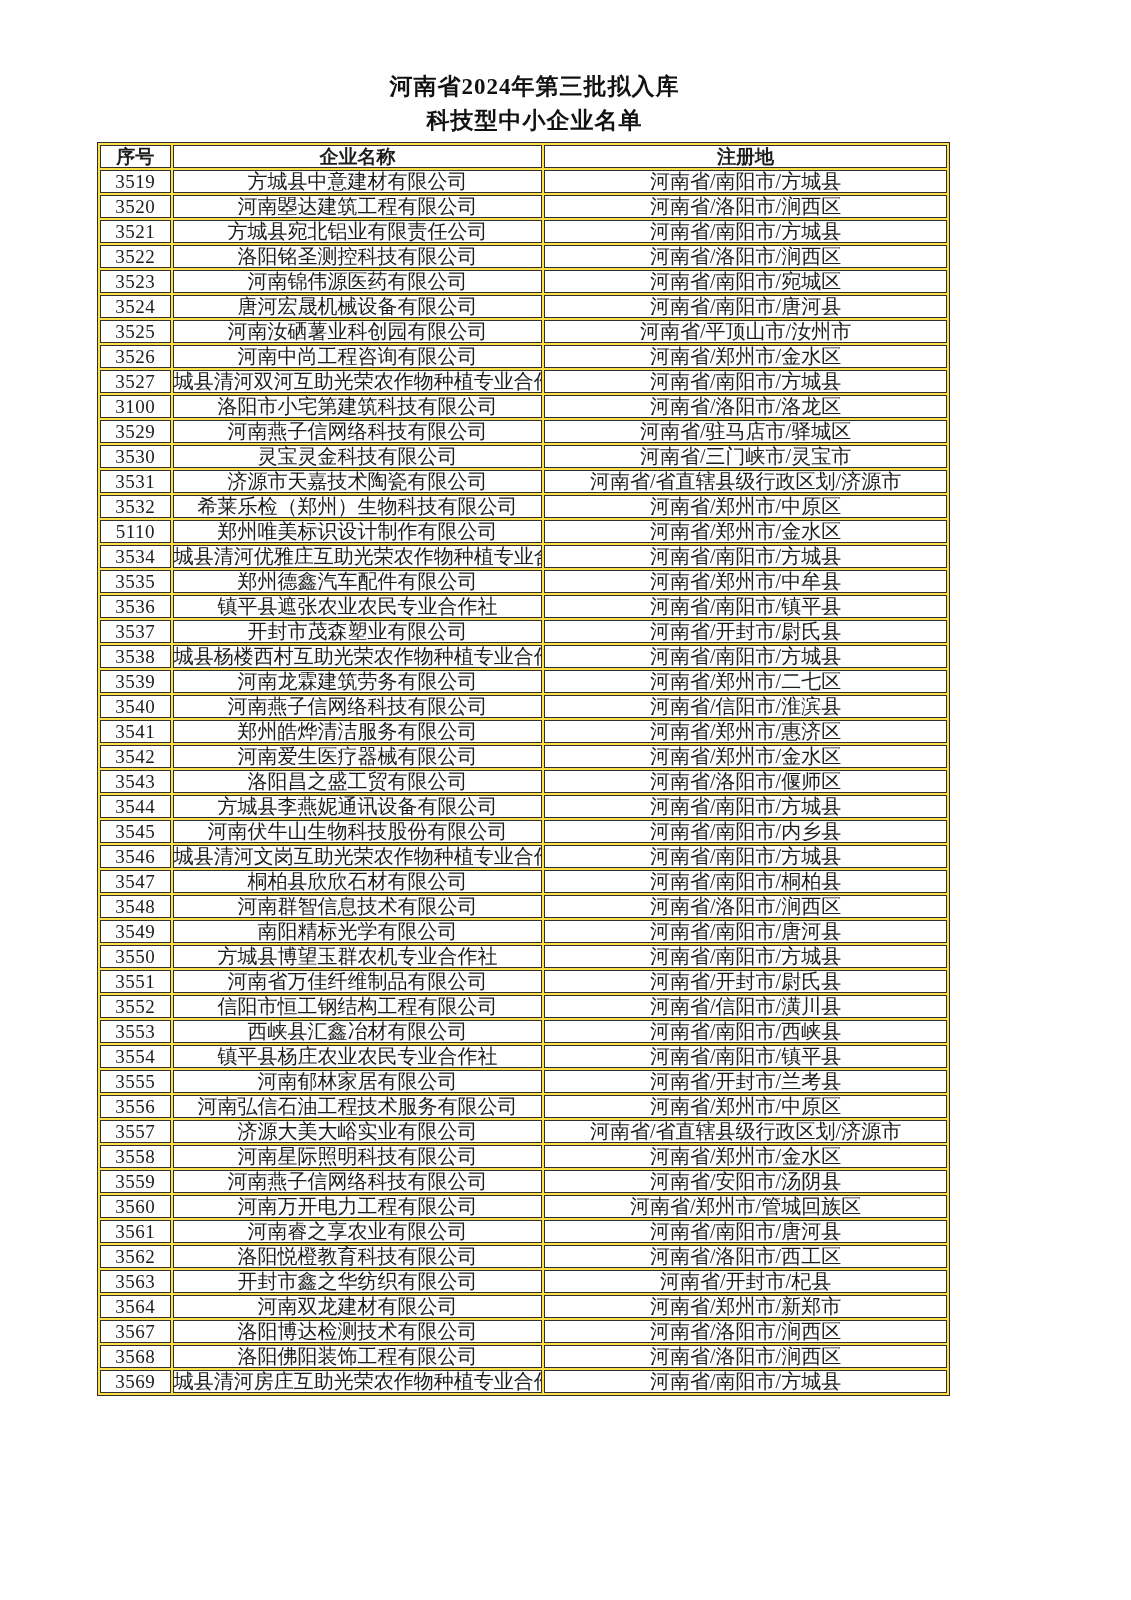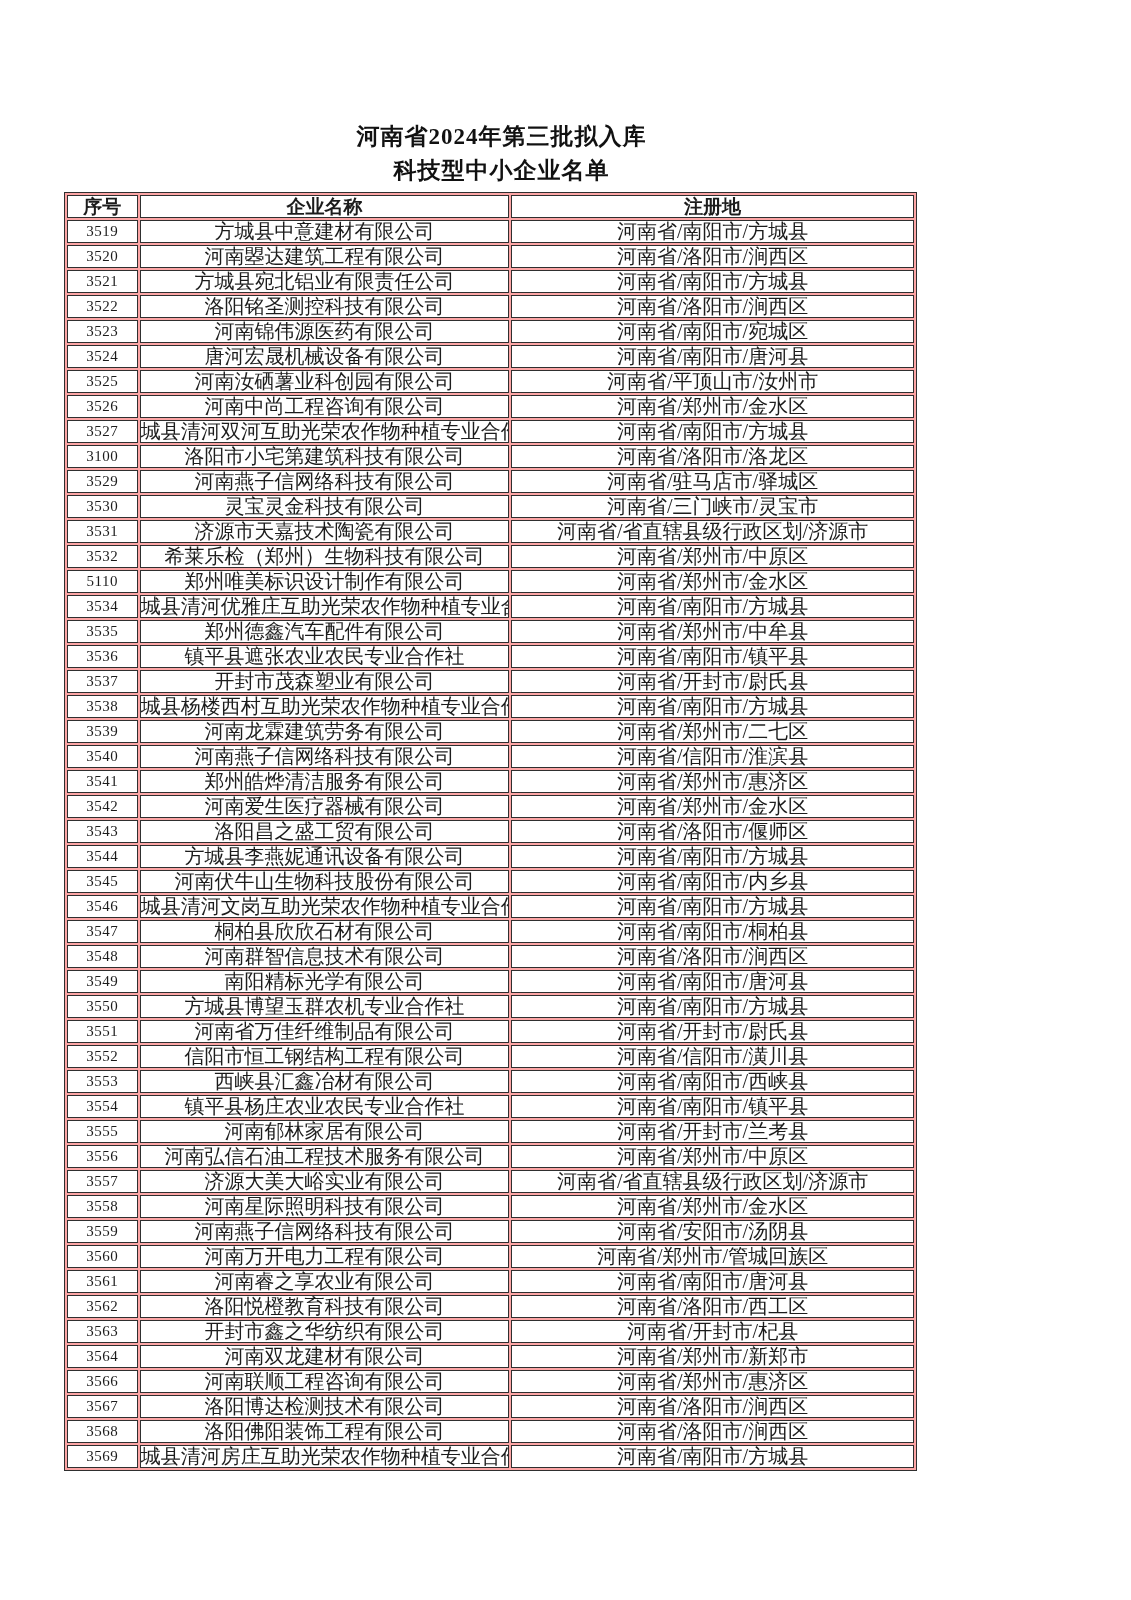--- a/index.html
+++ b/index.html
@@ -9,39 +9,39 @@
   }
   body {
     width: 1131px;
     height: 1600px;
     font-family: "Liberation Serif", "DejaVu Serif", serif;
     color: #1c1c1c;
     overflow: hidden;
   }
   .sheet {
     width: 875px;
-    margin-left: 64px;
-    padding-top: 120px;
+    margin-left: 97px;
+    padding-top: 70px;
   }
   .doc-title {
     text-align: center;
     font-weight: bold;
     font-size: 23px;
     line-height: 34px;
     color: #111;
     letter-spacing: 1px;
   }
   table.company-table {
     margin-top: 4px;
     width: 853px;
     table-layout: fixed;
     border-collapse: separate;
     border-spacing: 2px;
     border: 1px solid #2f2f2f;
-    background: #fca5a5;
+    background: #fde047;
   }
   col.c-serial { width: 70px; }
   col.c-name   { width: 366px; }
   col.c-reg    { width: 399px; }
   th, td {
     border: 1px solid #2f2f2f;
     height: 20px;
     padding: 0;
     text-align: center;
     vertical-align: middle;
@@ -49,21 +49,21 @@
     overflow: hidden;
     font-size: 20px;
     line-height: 21px;
     background: #ffffff;
   }
   th {
     font-weight: bold;
     font-size: 19px;
   }
   th.underlined { }
-  td.serial-cell { font-size: 15px; letter-spacing: 0.5px; }
+  td.serial-cell { font-size: 19px; letter-spacing: 0.5px; }
 </style>
 </head>
 <body>
 
 <div class="sheet">
   <div class="doc-title">
     <div>河南省2024年第三批拟入库</div>
     <div>科技型中小企业名单</div>
   </div>
 
@@ -305,25 +305,20 @@
           <td class="serial-cell">3563</td>
           <td>开封市鑫之华纺织有限公司</td>
           <td>河南省/开封市/杞县</td>
         </tr>
         <tr>
           <td class="serial-cell">3564</td>
           <td>河南双龙建材有限公司</td>
           <td>河南省/郑州市/新郑市</td>
         </tr>
         <tr>
-          <td class="serial-cell">3566</td>
-          <td>河南联顺工程咨询有限公司</td>
-          <td>河南省/郑州市/惠济区</td>
-        </tr>
-        <tr>
           <td class="serial-cell">3567</td>
           <td>洛阳博达检测技术有限公司</td>
           <td>河南省/洛阳市/涧西区</td>
         </tr>
         <tr>
           <td class="serial-cell">3568</td>
           <td>洛阳佛阳装饰工程有限公司</td>
           <td>河南省/洛阳市/涧西区</td>
         </tr>
         <tr>

